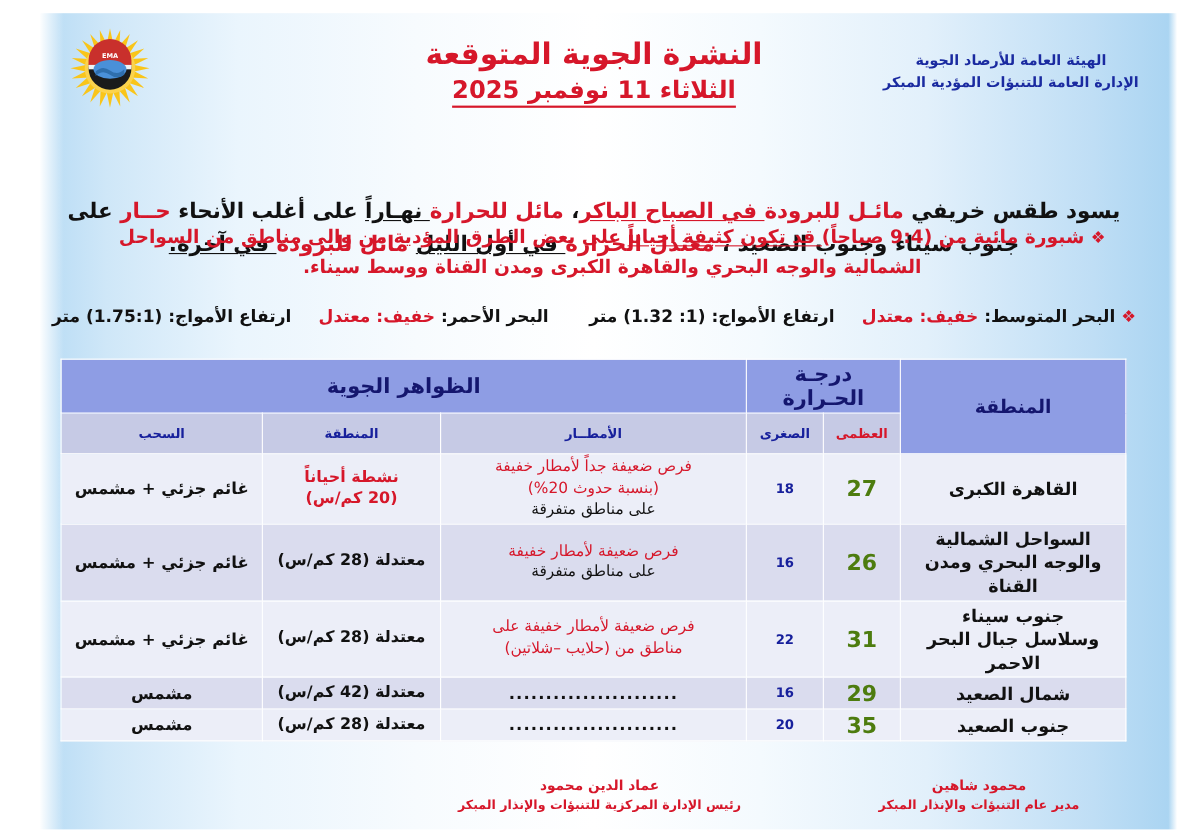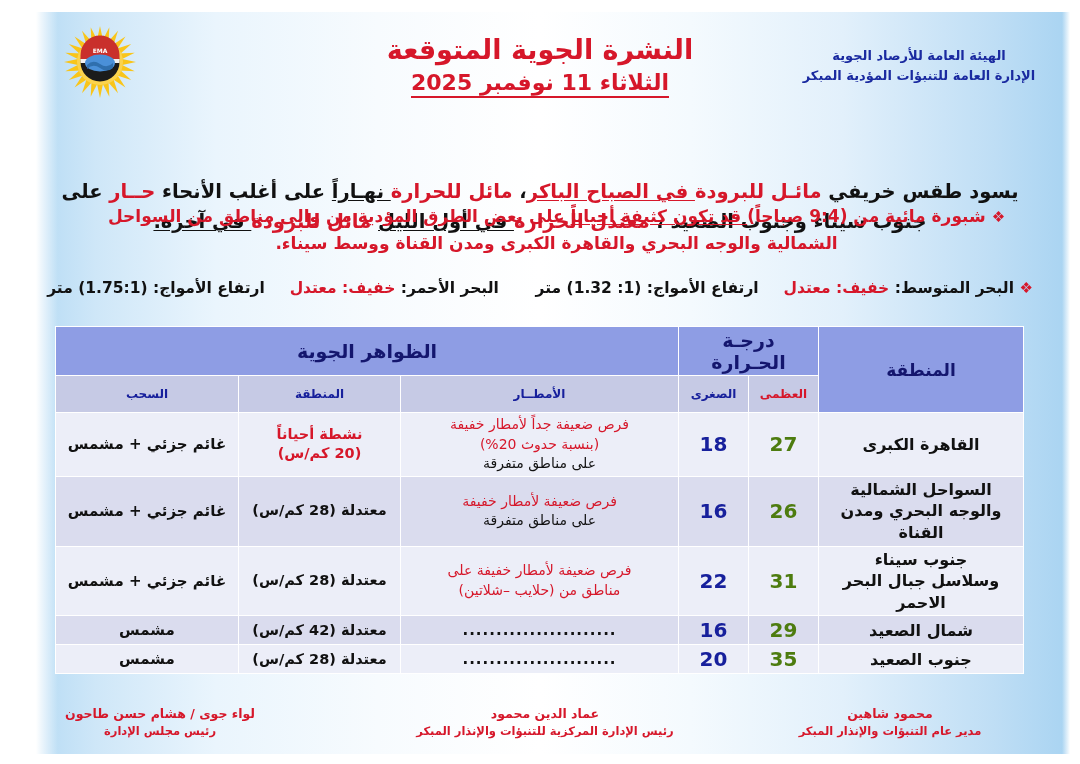--- a/index.html
+++ b/index.html
@@ -151,21 +151,21 @@
     height:32px;
   }
   th.h-sub.max{color:#d6172a;}
   th.h-sub.min{color:#17209c;}
   th.h-sub.blue{color:#17209c;}
   td.region{
     font-size:16px;font-weight:bold;color:#111;
     line-height:1.35;
   }
   td.tmax{font-size:20px;font-weight:bold;color:#4d7c0f;}
-  td.tmin{font-size:20px;font-weight:bold;color:#17209c;}
+  td.tmin{font-size:12px;font-weight:bold;color:#17209c;}
   td.rain{font-size:14px;font-weight:normal;color:#d6172a;line-height:1.4;margin-left:20px;}
   td.rain .blkline{color:#111;}
   td.wind{font-size:14.5px;font-weight:bold;color:#111;line-height:1.35;}
   td.wind.alt{color:#d6172a;}
   td.cloud{font-size:15px;font-weight:bold;color:#111;}
   td.dots{font-size:15px;font-weight:bold;color:#111;letter-spacing:1px;}
   tr.r-odd td{background:#eceef8;}
   tr.r-even td{background:#dadcee;}
 
   
@@ -353,19 +353,15 @@
 
   <div class="footer">
     <div class="sig sig-mid">
       <div class="n">عماد الدين محمود</div>
       <div class="t">رئيس الإدارة المركزية للتنبؤات والإنذار المبكر</div>
     </div>
     <div class="sig sig-right">
       <div class="n">محمود شاهين</div>
       <div class="t">مدير عام التنبؤات والإنذار المبكر</div>
     </div>
-    <div class="sig sig-left">
-      <div class="n">لواء جوى / هشام حسن طاحون</div>
-      <div class="t">رئيس مجلس الإدارة</div>
-    </div>
   </div>
 
 </div>
 
 </body></html>

